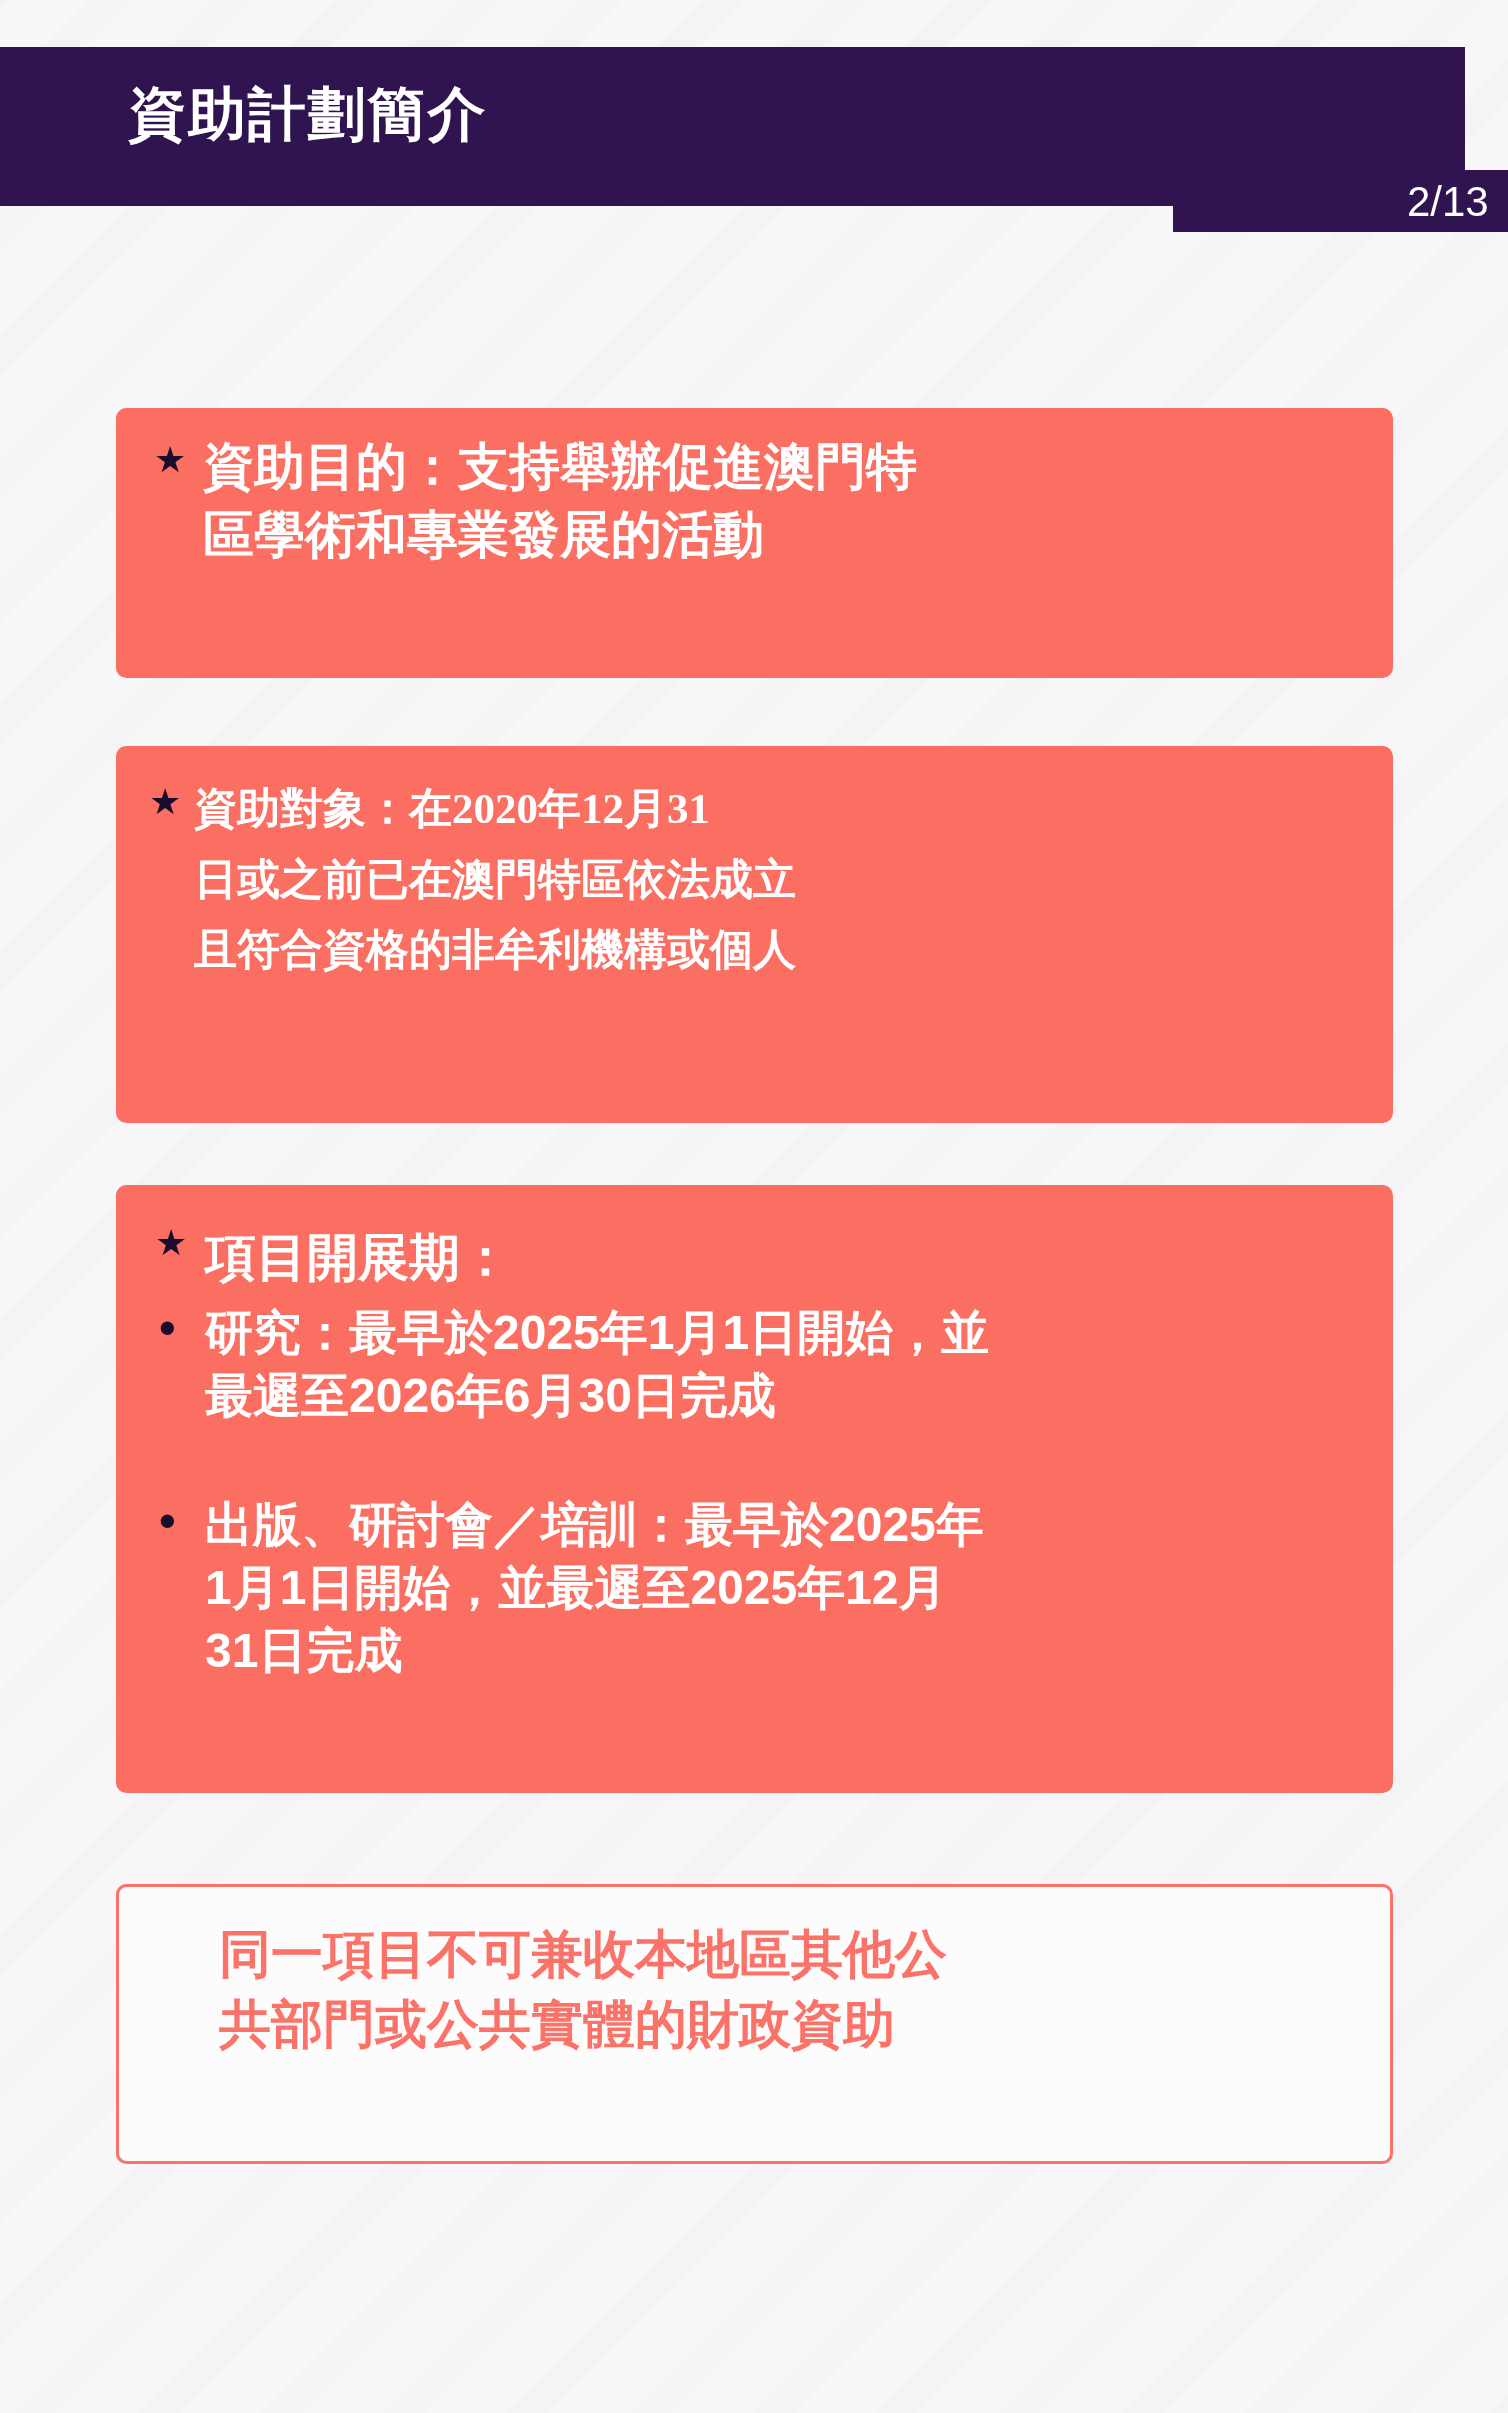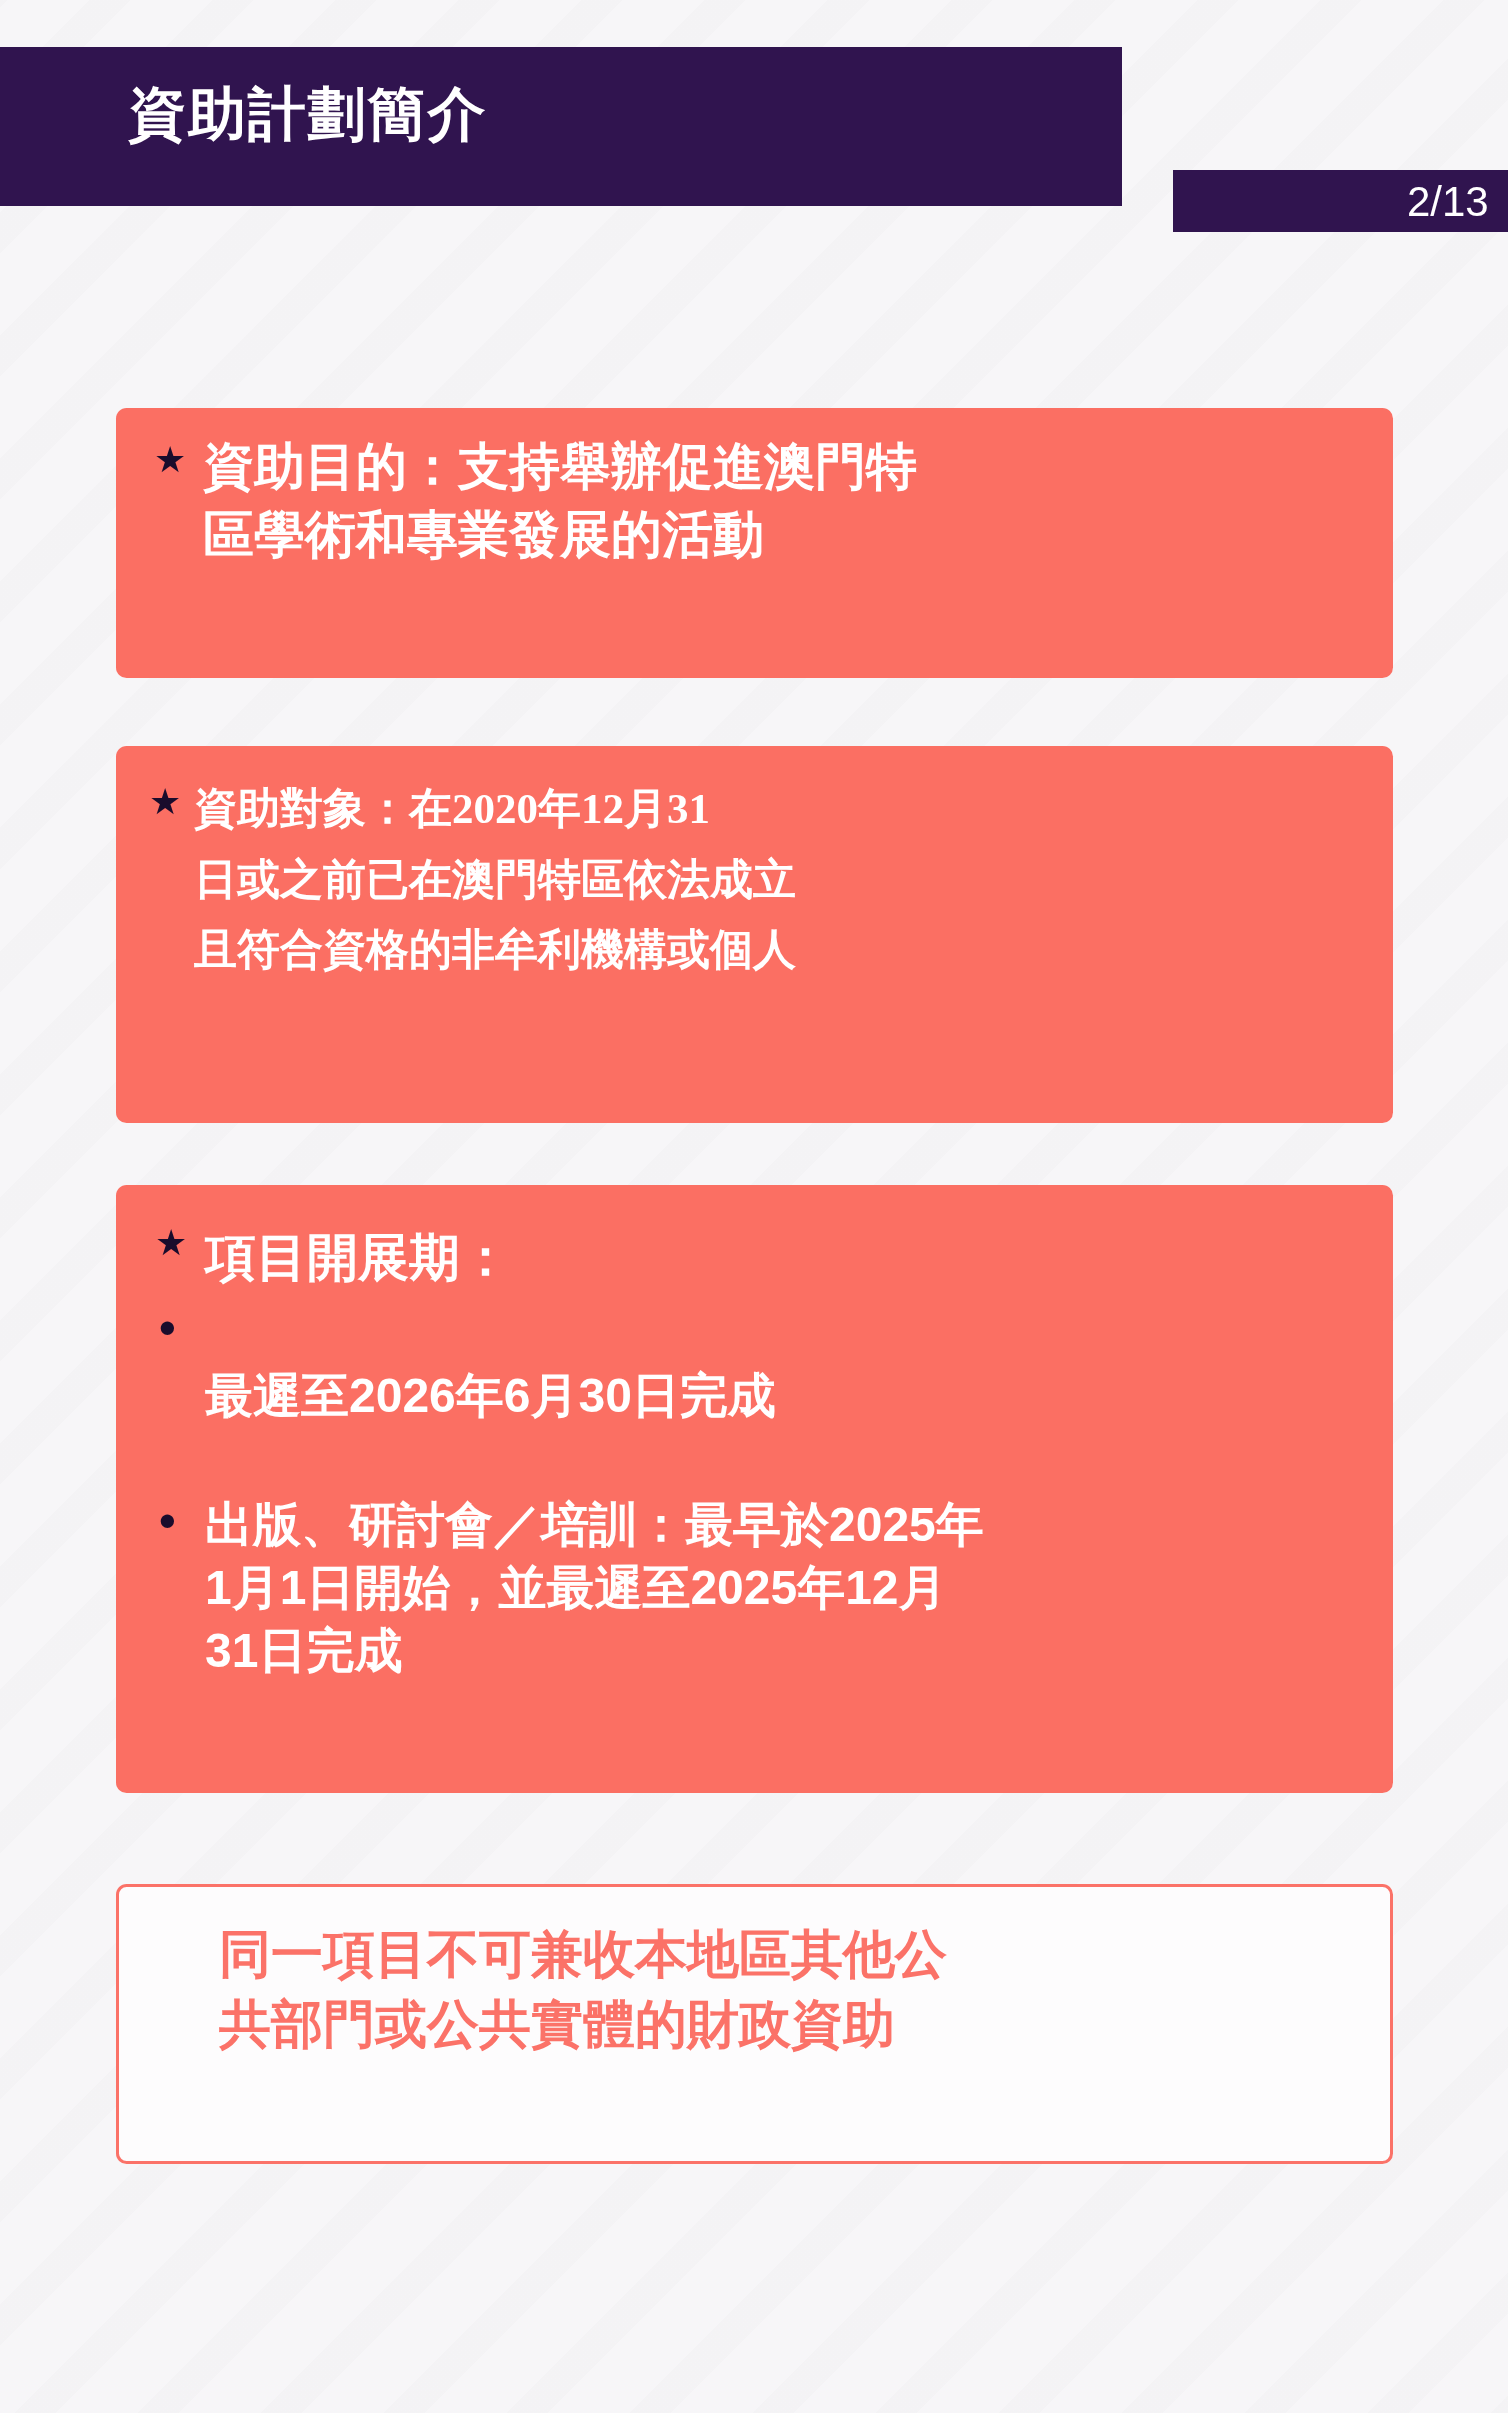--- a/index.html
+++ b/index.html
@@ -27,21 +27,21 @@
       rgba(0,0,0,0.0) 87px
     );
     pointer-events: none;
   }
 
   
   .header {
     position: absolute;
     left: 0;
     top: 47px;
-    width: 1122px;
+    width: 1465px;
     height: 159px;
     background: #30144f;
   }
   .header-title {
     position: absolute;
     left: 128px;
     top: 38px;
     font-size: 58px;
     font-weight: bold;
     color: #ffffff;
@@ -156,20 +156,21 @@
   <div class="line big" style="left:78px; top:25px;">資助對象：在2020年12月31</div>
   <div class="line big" style="left:78px; top:96px;">日或之前已在澳門特區依法成立</div>
   <div class="line big" style="left:78px; top:166px;">且符合資格的非牟利機構或個人</div>
 </div>
 
 <div class="card card-3">
   <span class="bullet-star" style="left:39px; top:40px;">★</span>
   <div class="line" style="left:89px; top:37px;">項目開展期：</div>
 
   <span class="bullet-dot" style="left:42px; top:126px;">●</span>
+  <div class="line sub" style="left:89px; top:112px;">研究：最早於2025年1月1日開始，並</div>
   <div class="line sub" style="left:89px; top:175px;">最遲至2026年6月30日完成</div>
 
   <span class="bullet-dot" style="left:42px; top:319px;">●</span>
   <div class="line sub" style="left:89px; top:304px;">出版、研討會／培訓：最早於2025年</div>
   <div class="line sub" style="left:89px; top:367px;">1月1日開始，並最遲至2025年12月</div>
   <div class="line sub" style="left:89px; top:430px;">31日完成</div>
 </div>
 
 <div class="card-outline">
   <div class="outline-text" style="left:100px; top:37px;">同一項目不可兼收本地區其他公</div>

